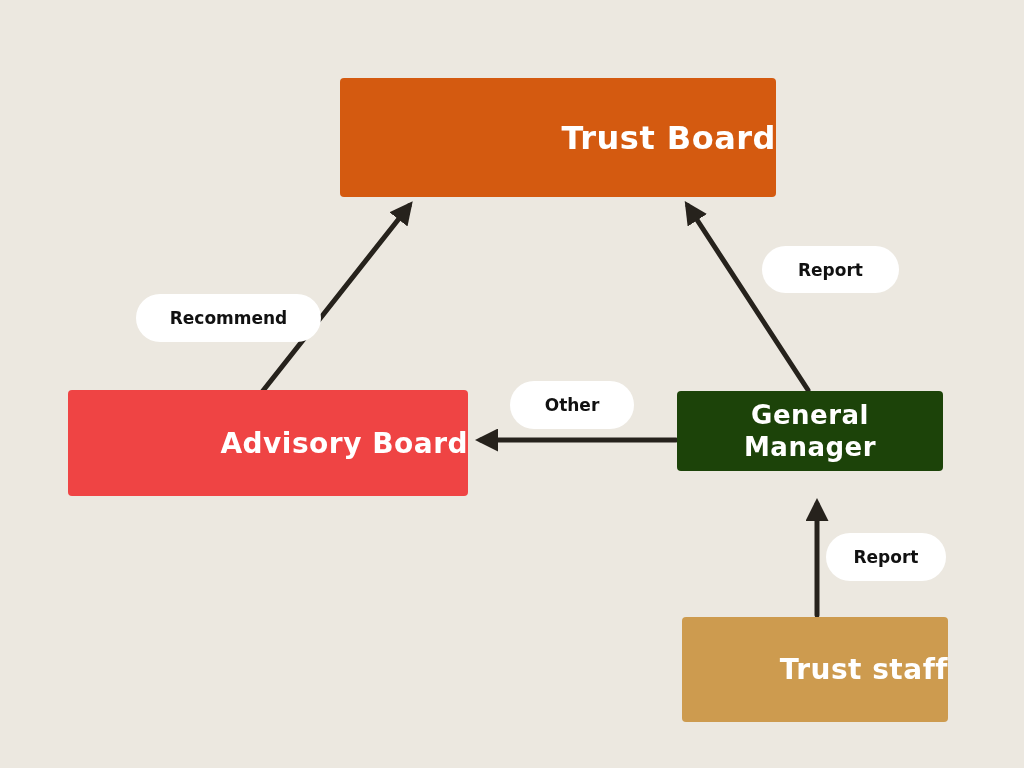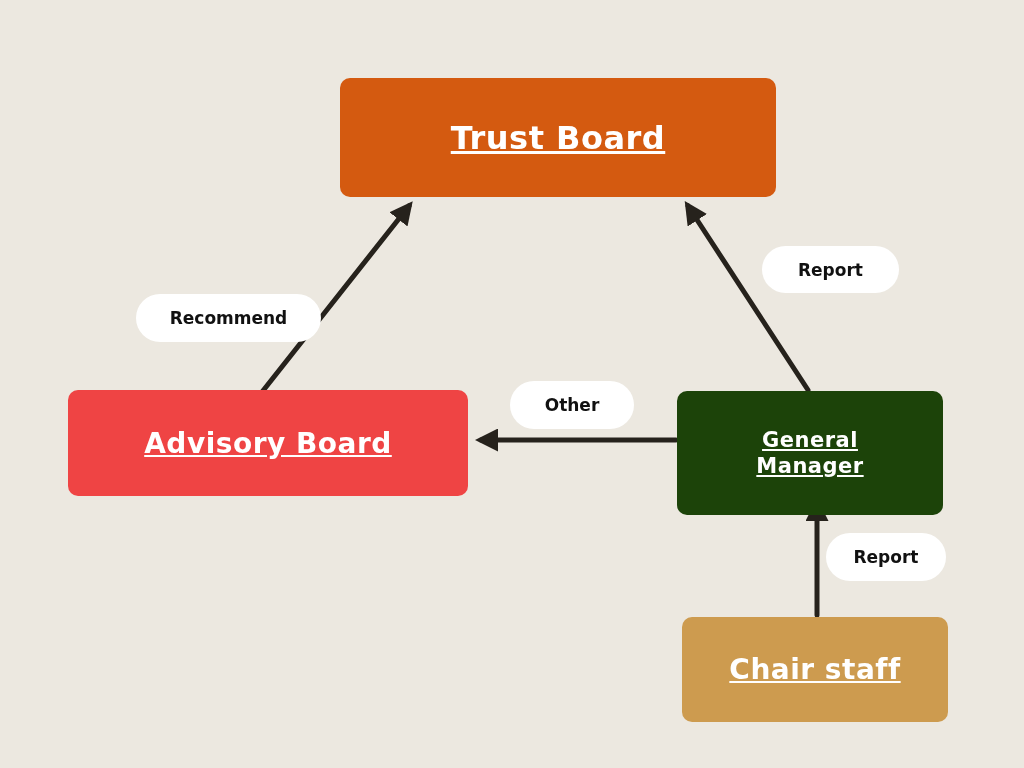--- a/index.html
+++ b/index.html
@@ -21,46 +21,45 @@
     left: 0;
     top: 0;
     width: 1024px;
     height: 768px;
     pointer-events: none;
   }
   .node {
     position: absolute;
     display: flex;
     align-items: center;
-    justify-content: center;
+    justify-content: flex-end;
     text-align: center;
-    border-radius: 10px;
+    border-radius: 4px;
     color: #ffffff;
     font-weight: 700;
     letter-spacing: 0.5px;
     box-sizing: border-box;
-    text-decoration: underline;
   }
   .node .node-label {
     line-height: 1.25;
   }
   #node-trust-board {
     left: 340px; top: 78px;
     width: 436px; height: 119px;
     font-size: 32px;
   }
   #node-advisory-board {
     left: 68px; top: 390px;
     width: 400px; height: 106px;
     font-size: 28px;
   }
   #node-general-manager {
     left: 677px; top: 391px;
-    width: 266px; height: 124px;
-    font-size: 21px;
+    width: 266px; height: 80px;
+    font-size: 26px;
     padding: 8px 34px;
   }
   #node-other-staff {
     left: 682px; top: 617px;
     width: 266px; height: 105px;
     font-size: 28px;
   }
   .edge-pill {
     position: absolute;
     display: flex;
@@ -108,21 +107,21 @@
 
   <div class="node" id="node-advisory-board" style="background-color: #ef4444;">
     <span class="node-label">Advisory Board</span>
   </div>
 
   <div class="node" id="node-general-manager" style="background-color: rgb(28, 67, 9);">
     <span class="node-label">General Manager</span>
   </div>
 
   <div class="node" id="node-other-staff" style="background-color: rgb(205, 155, 79);">
-    <span class="node-label">Chair staff</span>
+    <span class="node-label">Trust staff</span>
   </div>
 
   <div class="edge-pill" id="pill-recommend">Recommend</div>
 
   <div class="edge-pill" id="pill-report-gm">Report</div>
 
   <div class="edge-pill" id="pill-chair">Other</div>
 
   <div class="edge-pill" id="pill-report-staff">Report</div>
 

